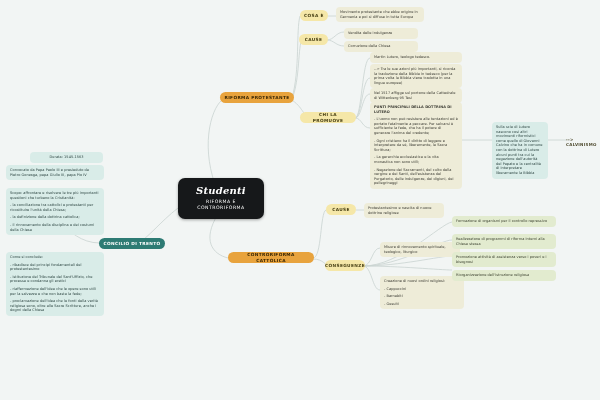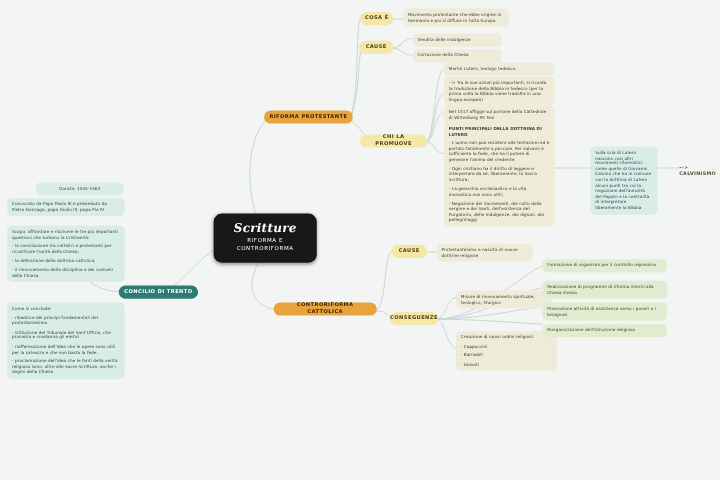--- a/index.html
+++ b/index.html
@@ -123,21 +123,21 @@
 
     <path d="M363 266 C 400 266, 440 224, 452 222"></path>
     <path d="M363 266 C 400 266, 440 240, 452 240"></path>
     <path d="M363 266 C 400 266, 440 256, 452 256"></path>
     <path d="M363 266 C 400 266, 440 270, 452 270"></path>
 
     <path d="M100 243 C 80 243, 70 230, 62 226"></path>
   </svg>
 
   <div class="center-node" style="left:178px;top:178px;width:66px;">
-    <div class="brand">Scritture</div>
+    <div class="brand">Studenti</div>
     <div class="sub">RIFORMA E</div>
     <div class="sub">CONTRORIFORMA</div>
   </div>
 
   <div class="pill orange" style="left:220px;top:92px;width:74px;height:11px;">RIFORMA PROTESTANTE</div>
 
   <div class="pill orange" style="left:228px;top:252px;width:86px;height:11px;">CONTRORIFORMA CATTOLICA</div>
 
   <div class="pill teal" style="left:99px;top:238px;width:66px;height:11px;">CONCILIO DI TRENTO</div>
 

